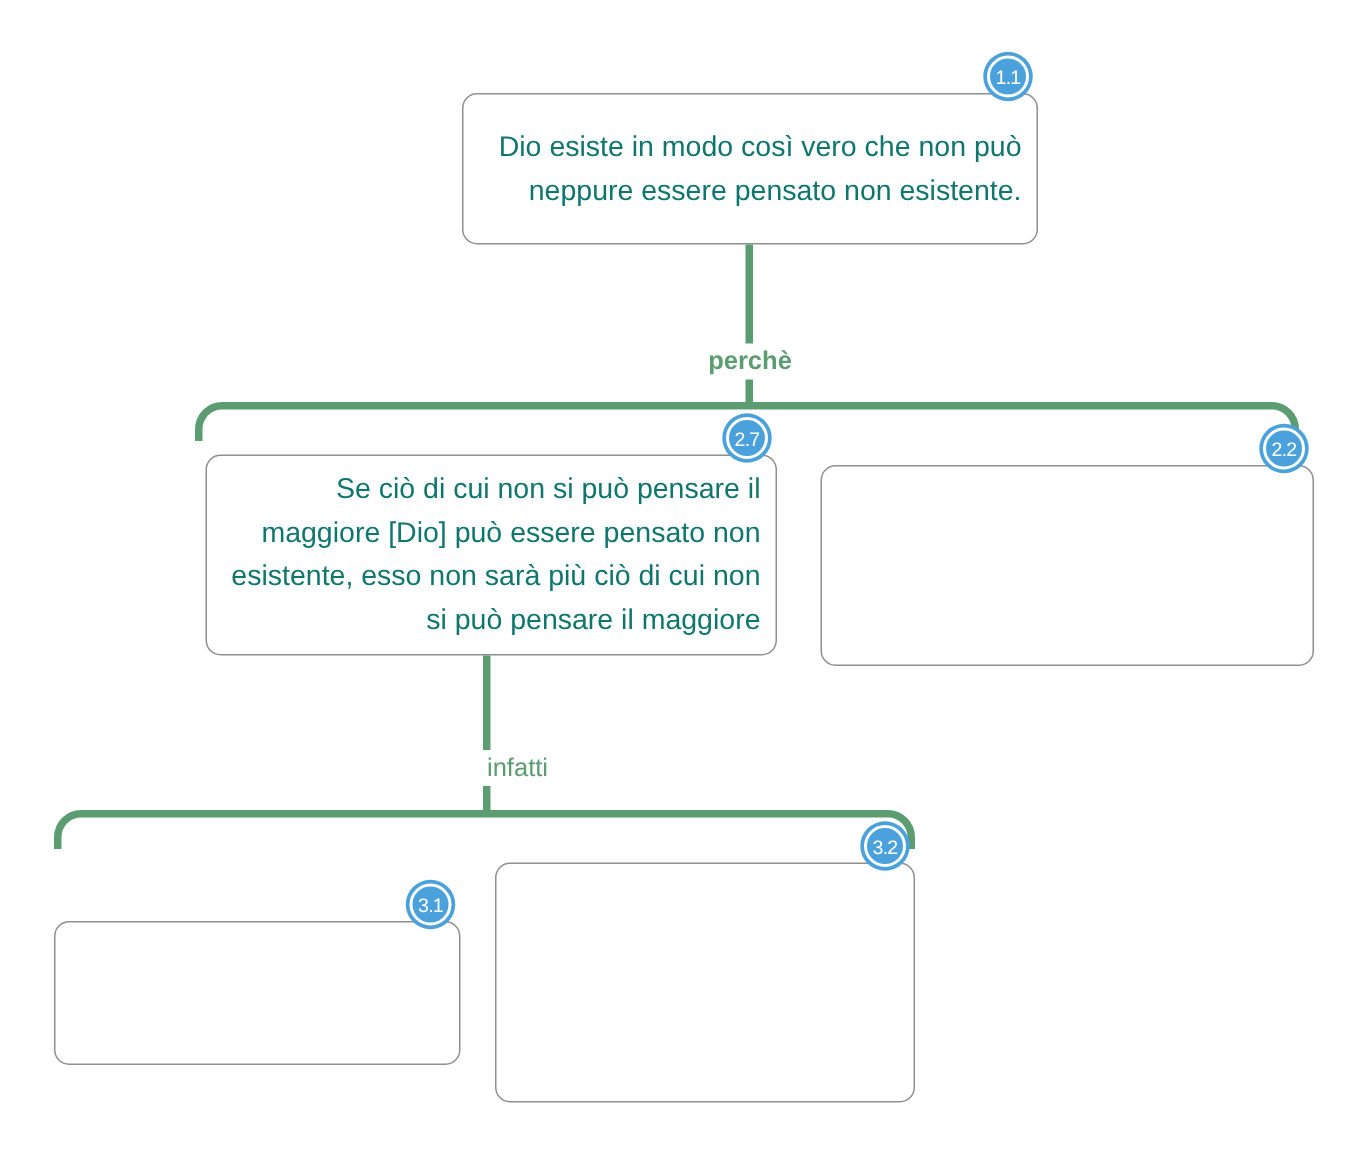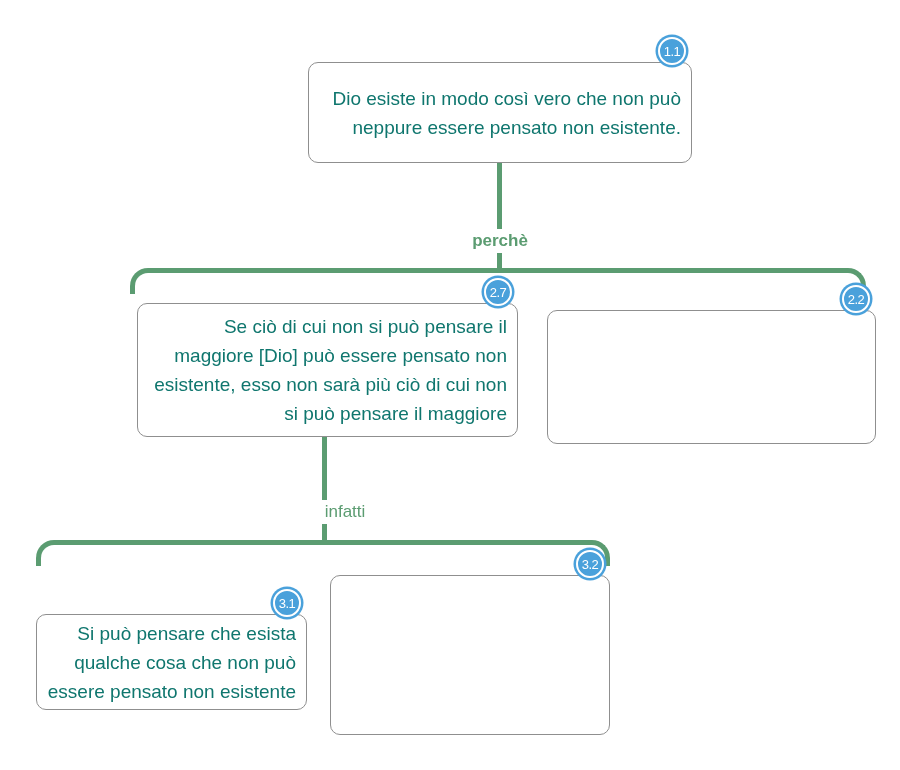--- a/index.html
+++ b/index.html
@@ -107,20 +107,19 @@
   <div class="node" id="node-2-2">
     <div class="badge">2.2</div>
   </div>
 
   <div class="vline" id="vline-2"></div>
   <div class="edge-label" id="label-2">infatti</div>
   <div class="bracket" id="bracket-2"></div>
 
   <div class="node" id="node-3-1">
     <div class="badge">3.1</div>
-    <div class="node-text">Si può pensare che esista qualche cosa che non può essere pensato non esistente</div>
   </div>
 
   <div class="node" id="node-3-2">
     <div class="badge">3.2</div>
   </div>
 
 </div>
 
 </body></html>

